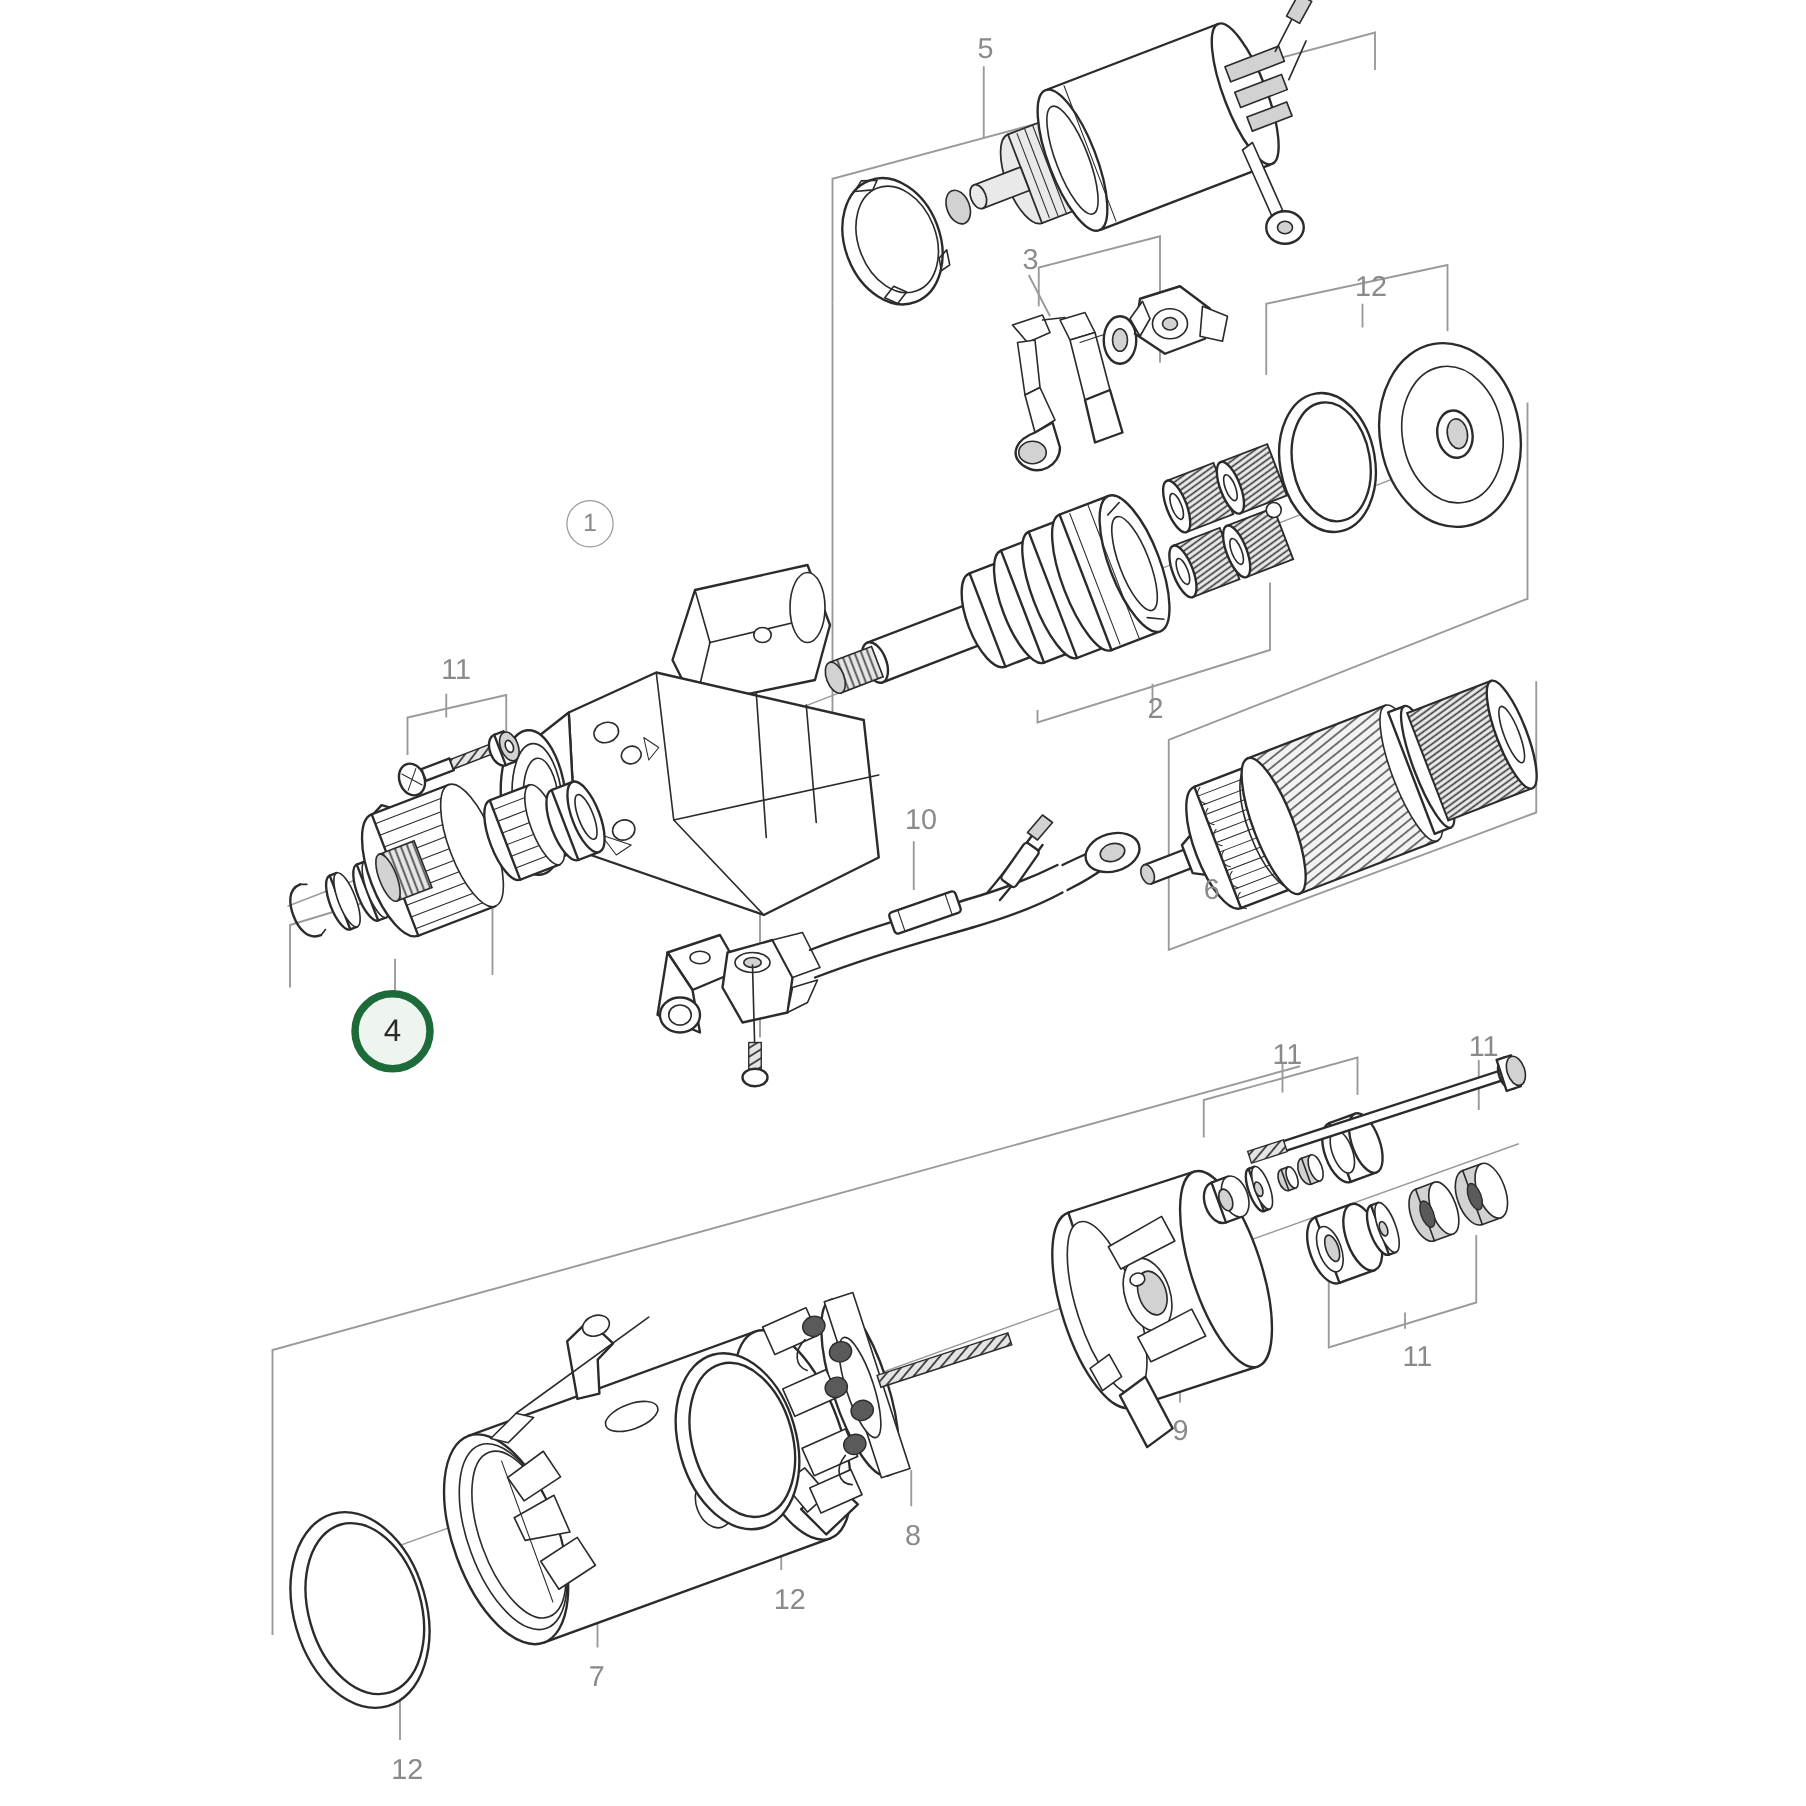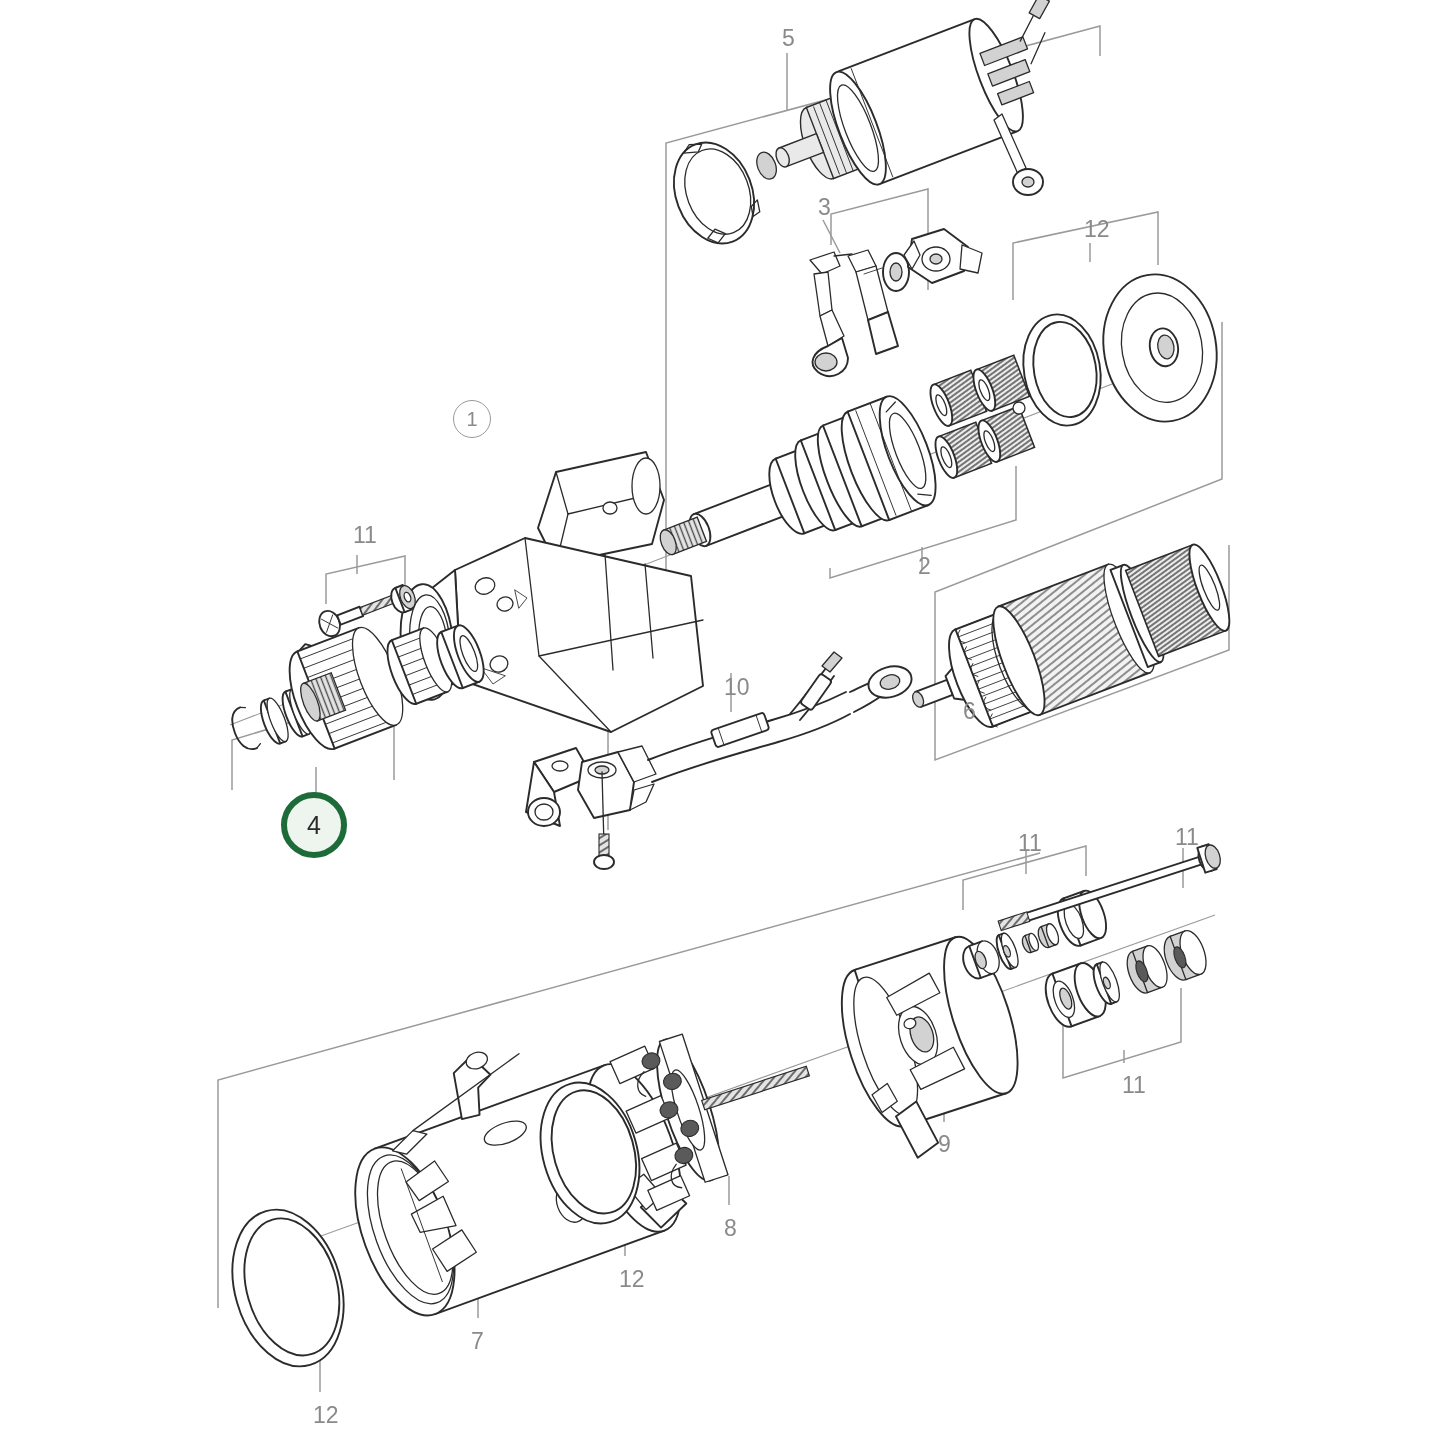--- a/index.html
+++ b/index.html
@@ -628,21 +628,21 @@
     </g>
   </g>
 
 </svg>
 
 <div class="lbl" style="left:782px;top:27px;">5</div>
 <div class="lbl" style="left:818px;top:196px;">3</div>
 <div class="lbl" style="left:1084px;top:218px;">12</div>
 <div class="lbl" style="left:353px;top:524px;">11</div>
 <div class="lbl" style="left:918px;top:555px;">2</div>
-<div class="lbl" style="left:724px;top:676px;">10</div>
+<div class="lbl" style="left:724px;top:644px;">10</div>
 <div class="lbl" style="left:963px;top:700px;">6</div>
 <div class="lbl" style="left:1018px;top:832px;">11</div>
 <div class="lbl" style="left:1175px;top:826px;">11</div>
 <div class="lbl" style="left:1122px;top:1074px;">11</div>
 <div class="lbl" style="left:938px;top:1133px;">9</div>
 <div class="lbl" style="left:724px;top:1217px;">8</div>
 <div class="lbl" style="left:619px;top:1268px;">12</div>
 <div class="lbl" style="left:471px;top:1330px;">7</div>
 <div class="lbl" style="left:313px;top:1404px;">12</div>
 

